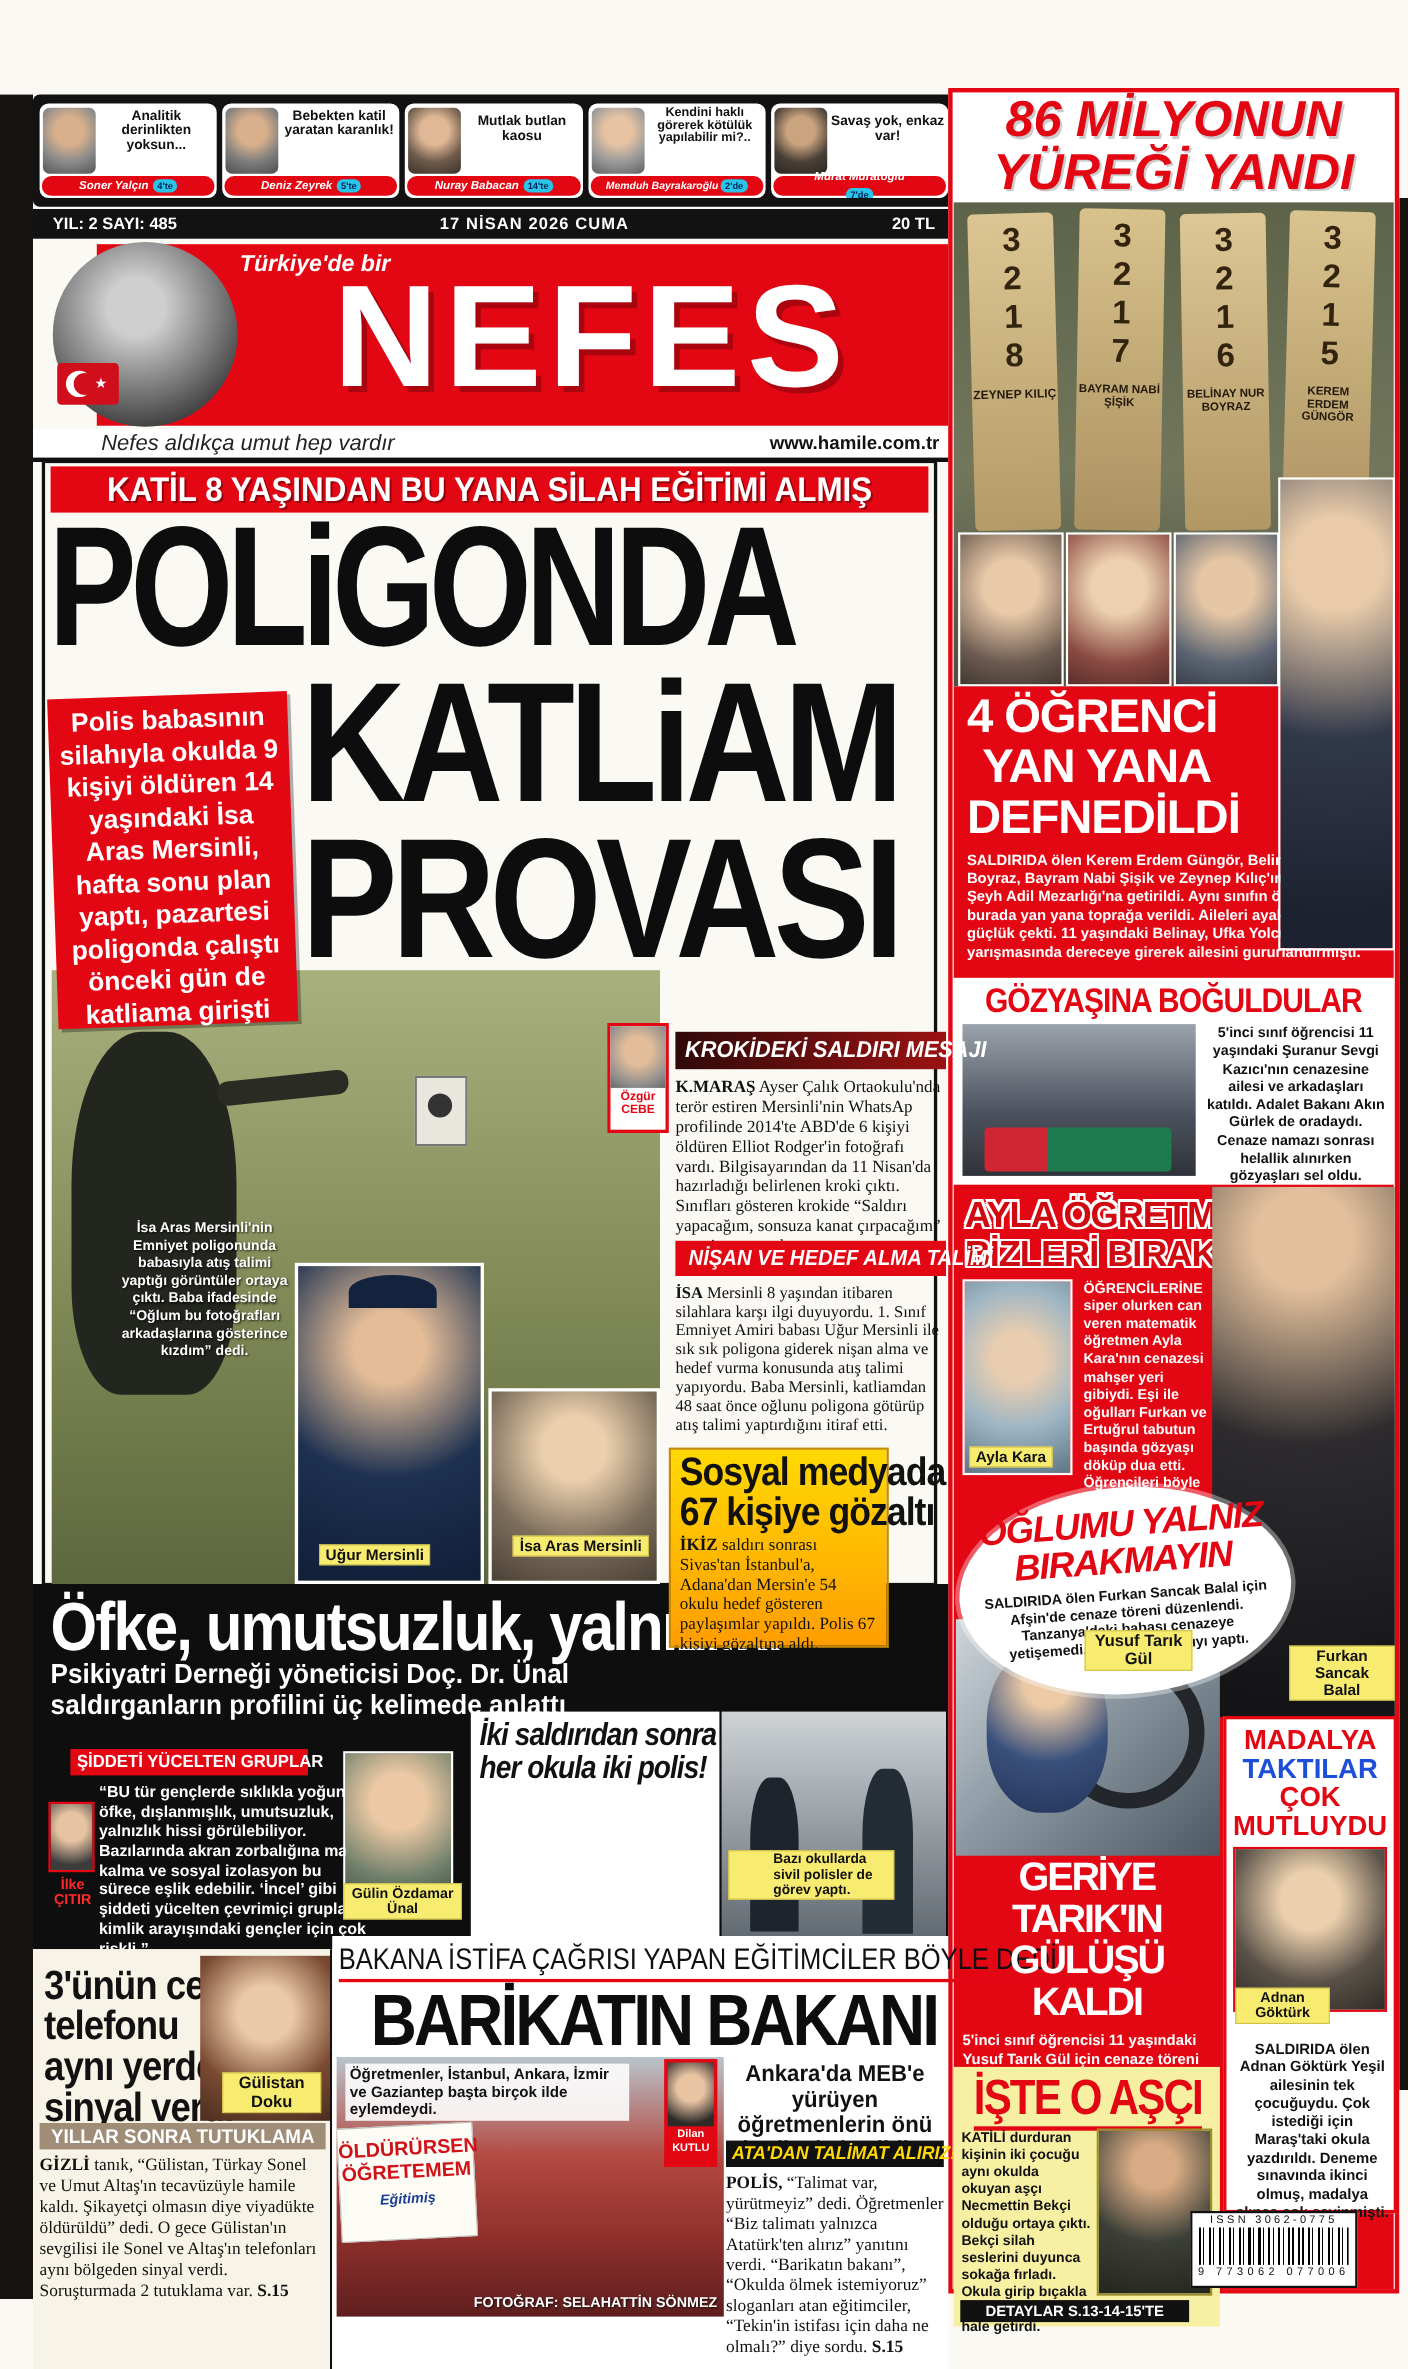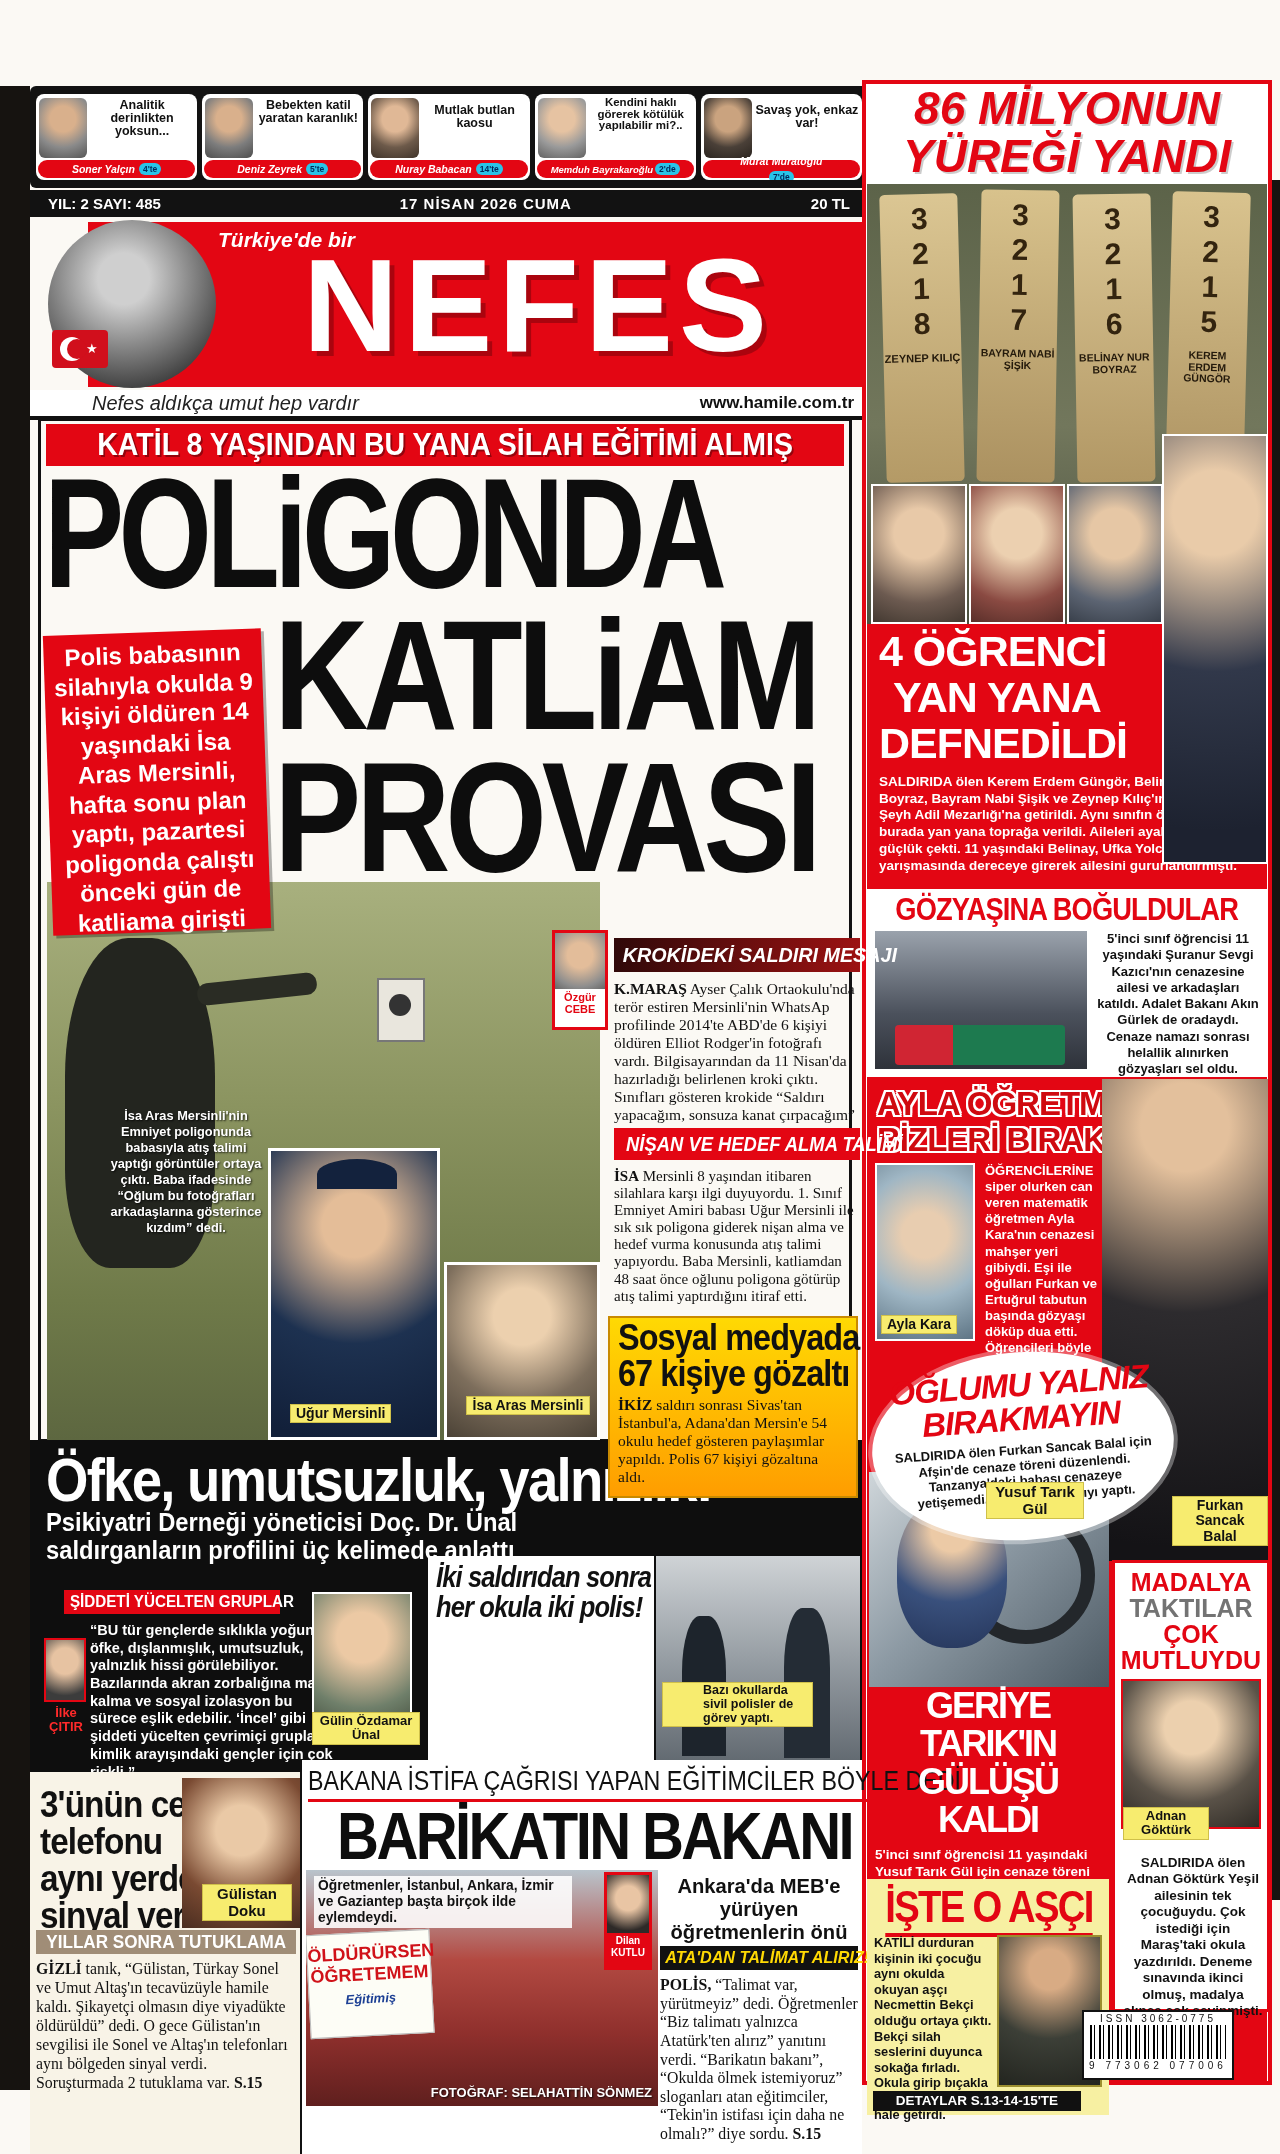--- a/index.html
+++ b/index.html
@@ -180,21 +180,21 @@
     <div class="yelcap" style="position:absolute;left:120px;top:1398px;width:86px;font-size:15px;text-align:center;z-index:4;">Yusuf Tarık Gül</div>
 
     <div style="position:absolute;left:1px;top:1603px;width:242px;text-align:center;z-index:3;">
       <div class="whtxt" style="font-size:36px;line-height:38px;letter-spacing:-2px;">GERİYE TARIK'IN</div>
       <div class="whtxt" style="font-size:36px;line-height:38px;letter-spacing:-2px;">GÜLÜŞÜ KALDI</div>
       <div style="margin:8px 8px 0;color:#fff;font-weight:bold;font-size:13.5px;line-height:1.24;text-align:left;">5'inci sınıf öğrencisi 11 yaşındaki Yusuf Tarık Gül için cenaze töreni düzenlendi. Cenaze namazı sonrası helallik alınması sırasında gözyaşları sel oldu. Saldırının kurbanlarından Mustafa Aslan da Osmaniye'de feryatlarla toprağa verildi.</div>
     </div>
 
     <div style="position:absolute;left:246px;top:1476px;width:158px;height:452px;background:#fff;border:3px solid #e30613;box-sizing:border-box;text-align:center;z-index:4;">
       <div class="b" style="color:#e30613;font-size:25px;line-height:26px;margin-top:6px;">MADALYA</div>
-      <div class="b" style="color:#737373;font-size:25px;line-height:26px;">TAKTILAR</div>
+      <div class="b" style="color:#1d4ed8;font-size:25px;line-height:26px;">TAKTILAR</div>
       <div class="b" style="color:#e30613;font-size:25px;line-height:26px;">ÇOK</div>
       <div class="b" style="color:#e30613;font-size:25px;line-height:26px;">MUTLUYDU</div>
       <div class="photo" style="position:absolute;left:6px;top:116px;width:140px;height:150px;background:radial-gradient(circle at 50% 32%,#ecd0ae 22%,#5a5248 62%,#2f2b26);border:2px solid #e30613;box-sizing:border-box;"></div>
       <div class="yelcap" style="position:absolute;left:8px;top:244px;width:74px;font-size:13px;text-align:center;">Adnan Göktürk</div>
       <div style="position:absolute;left:8px;top:292px;width:140px;font-size:13.5px;line-height:1.22;font-weight:bold;text-align:center;">
         <span>SALDIRIDA</span>
         <span>ölen Adnan Göktürk Yeşil ailesinin tek çocuğuydu. Çok istediği için Maraş'taki okula yazdırıldı. Deneme sınavında ikinci olmuş, madalya alınca çok sevinmişti.</span>
       </div>
     </div>
 
@@ -265,21 +265,21 @@
   </div>
 
   <div class="abs" style="left:614px;top:1128px;width:246px;height:32px;background:#e30613;text-align:center;line-height:32px;">
     <span class="condc whtxt it" style="font-size:20px;transform:scaleX(.92);">NİŞAN VE HEDEF ALMA TALİMİ</span>
   </div>
   <div class="abs ser" style="left:614px;top:1168px;width:246px;font-size:15px;line-height:1.14;">
     <span class="b">İSA</span>
     <span>Mersinli 8 yaşından itibaren silahlara karşı ilgi duyuyordu. 1. Sınıf Emniyet Amiri babası Uğur Mersinli ile sık sık poligona giderek nişan alma ve hedef vurma konusunda atış talimi yapıyordu. Baba Mersinli, katliamdan 48 saat önce oğlunu poligona götürüp atış talimi yaptırdığını itiraf etti.</span>
   </div>
 
-  <div class="abs" style="left:608px;top:1316px;width:250px;height:182px;background:linear-gradient(180deg,#ffd903,#ff9d00);border:2px solid #c98a00;box-sizing:border-box;z-index:2;">
+  <div class="abs" style="left:608px;top:1316px;width:200px;height:182px;background:linear-gradient(180deg,#ffd903,#ff9d00);border:2px solid #c98a00;box-sizing:border-box;z-index:2;">
     <div style="padding:2px 0 0 8px;">
       <span class="cond b" style="font-size:36px;line-height:36px;letter-spacing:-1px;transform:scaleX(.9);">Sosyal medyada</span>
     </div>
     <div style="padding-left:8px;">
       <span class="cond b" style="font-size:36px;line-height:36px;letter-spacing:-1px;transform:scaleX(.9);">67 kişiye gözaltı</span>
     </div>
     <div class="ser" style="padding:4px 8px 0;font-size:15.5px;line-height:1.16;">
       <span class="b">İKİZ</span>
       <span>saldırı sonrası Sivas'tan İstanbul'a, Adana'dan Mersin'e 54 okulu hedef gösteren paylaşımlar yapıldı. Polis 67 kişiyi gözaltına aldı.</span>
     </div>

